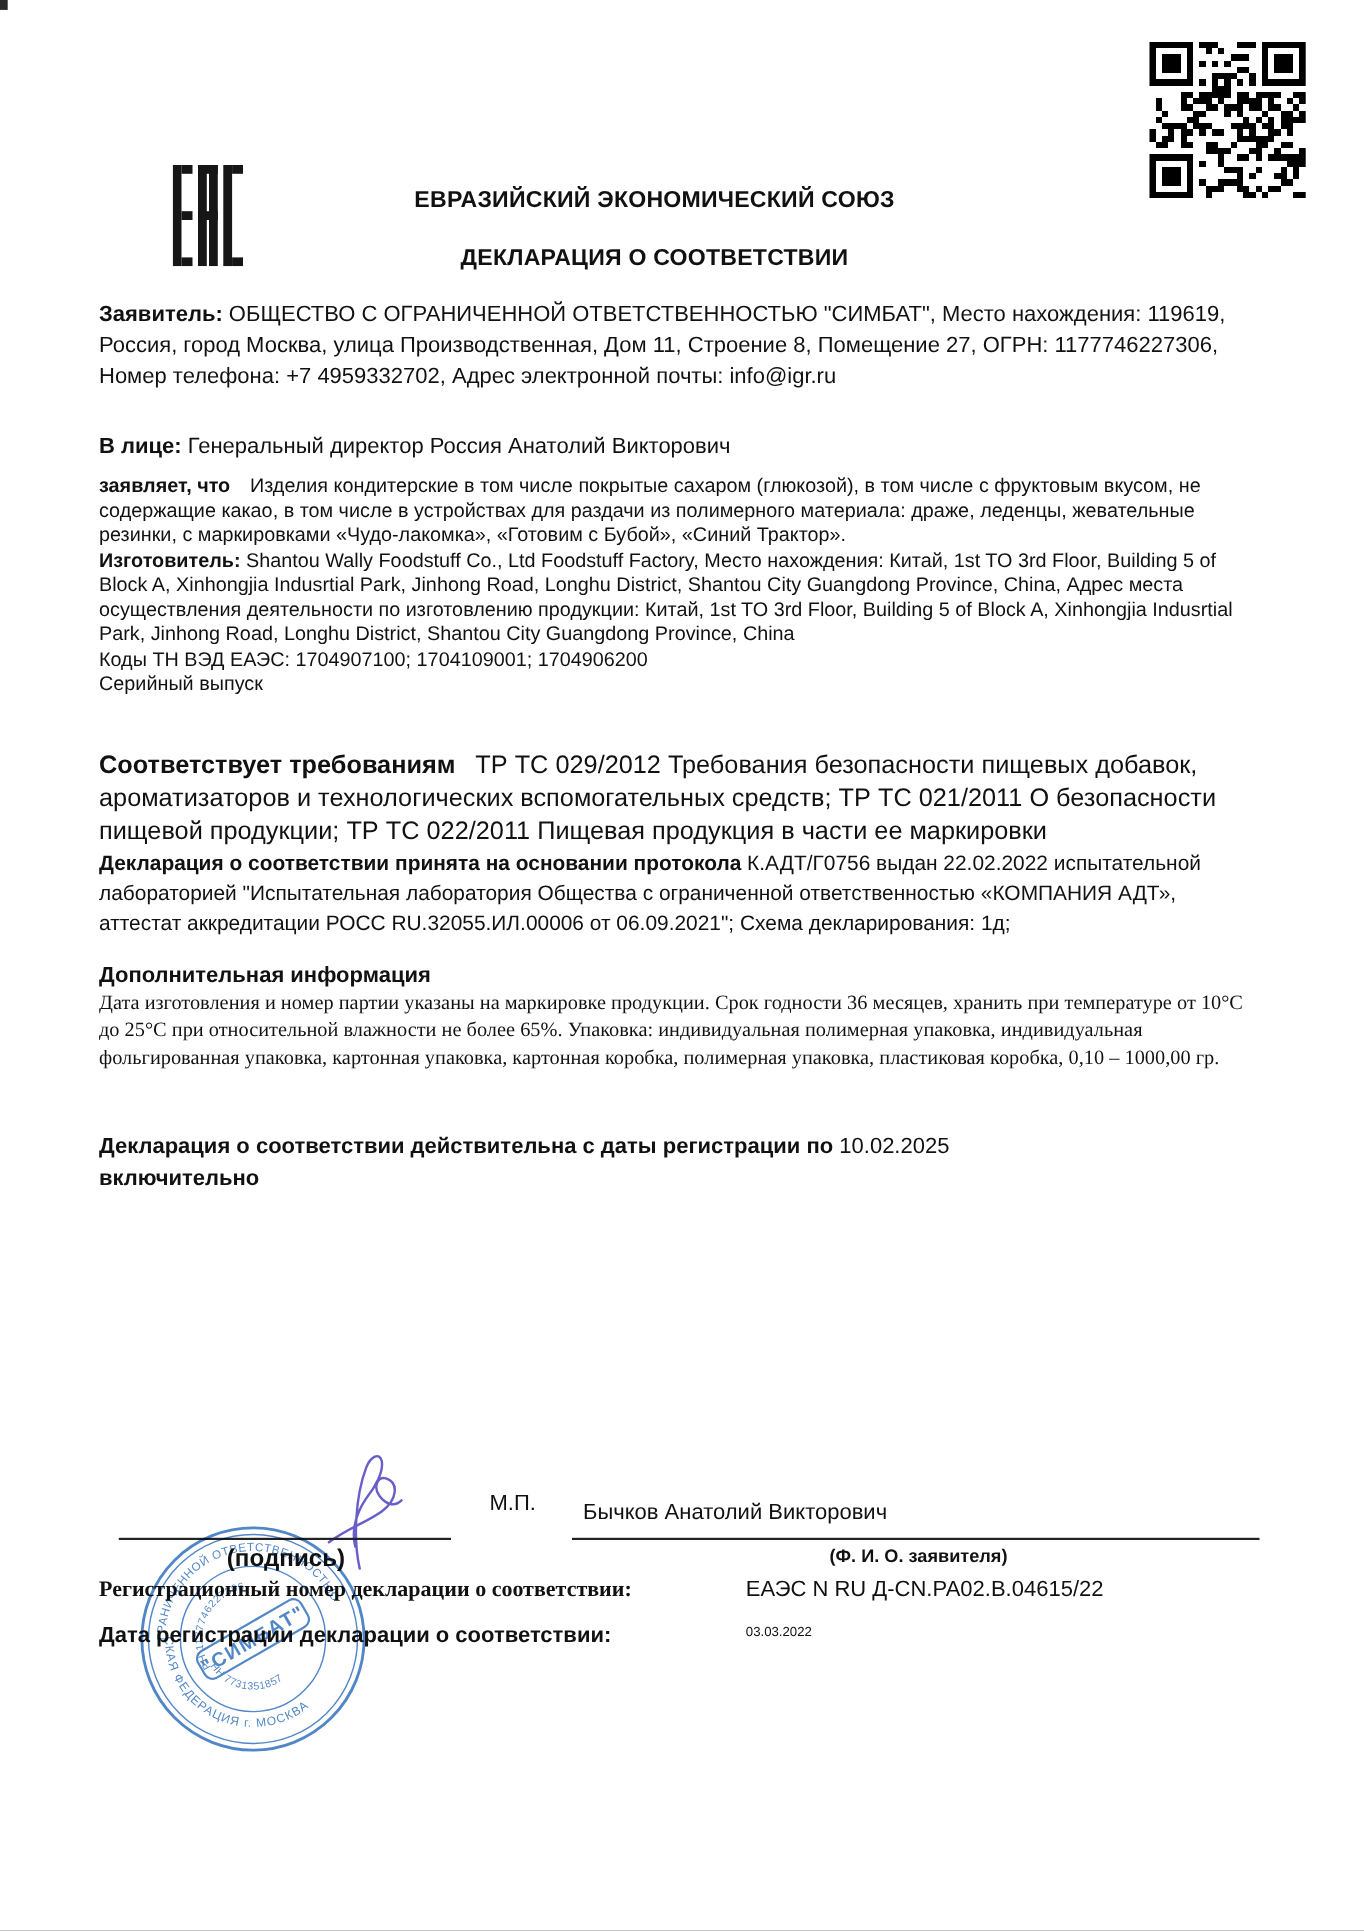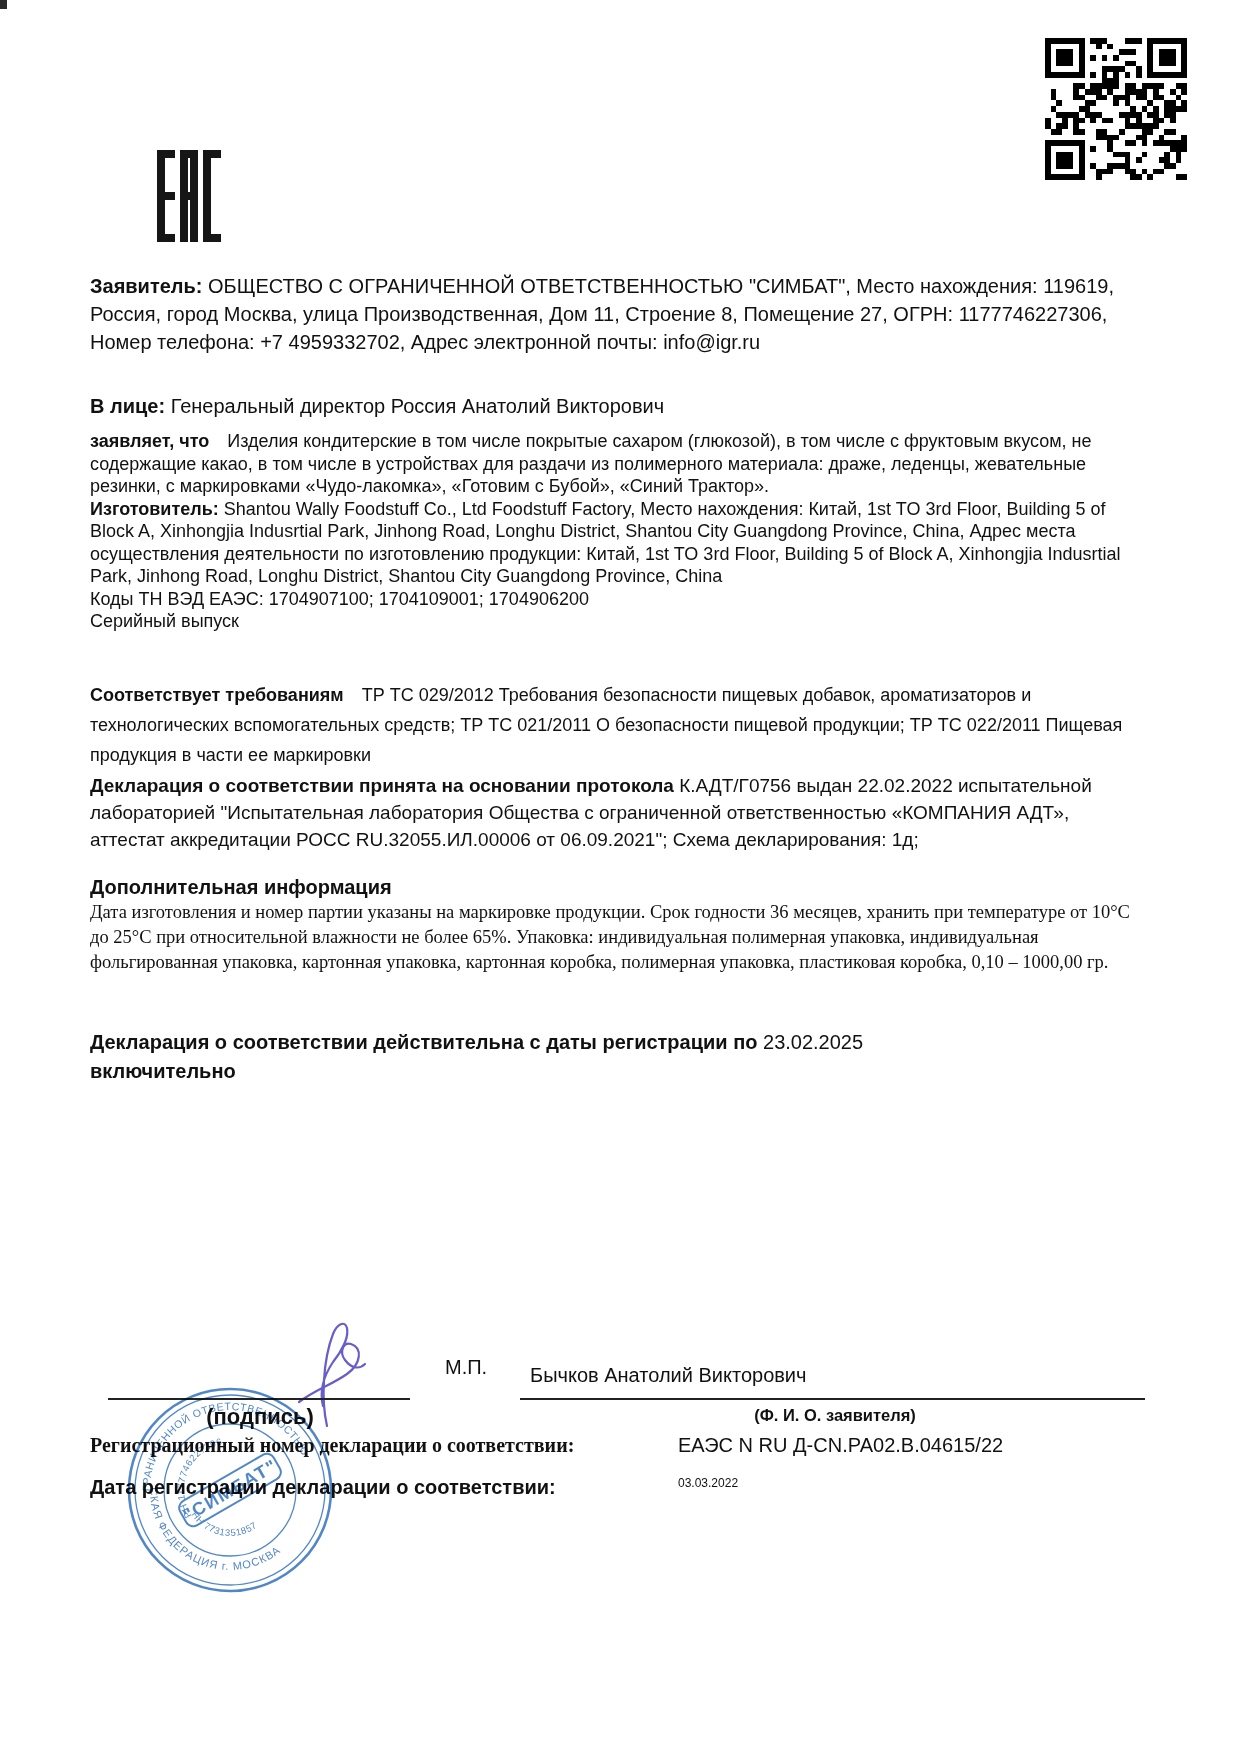--- a/index.html
+++ b/index.html
@@ -11,21 +11,21 @@
   .blk{display:block;}
 
   .corner-mark{left:0;top:0;width:7px;height:9px;background:#2a2a2a;}
 
   .titles{left:300px;top:170px;width:590px;text-align:center;font-weight:bold;font-size:21px;letter-spacing:.2px;}
   .titles .t2{margin-top:29px;}
 
   .p-applicant{left:90px;top:272px;width:1045px;font-size:20px;line-height:28px;}
   .p-vlitse{left:90px;top:392px;width:1045px;font-size:20px;line-height:28px;}
   .p-declare{left:90px;top:430px;width:1050px;font-size:18px;line-height:22.5px;}
-  .p-comply{left:90px;top:680px;width:1045px;font-size:18px;line-height:30px;}
+  .p-comply{left:90px;top:680px;width:1045px;font-size:23px;line-height:30px;}
   .p-basis{left:90px;top:772px;width:1045px;font-size:19px;line-height:27px;}
   .h-addinfo{left:90px;top:876px;width:1045px;font-size:20px;font-weight:bold;}
   .p-addinfo{left:90px;top:900px;width:1045px;font-family:"Liberation Serif",serif;font-size:18.5px;line-height:25px;}
   .p-valid{left:90px;top:1028px;width:1045px;font-size:20px;line-height:29px;}
 
   .mp{left:445px;top:1356px;font-size:20px;font-weight:normal;}
   .signer{left:530px;top:1364px;font-size:20px;}
   .line{border-top:2px solid #222;height:0;}
   .sig-line-left{left:108px;top:1398px;width:302px;}
   .sig-line-right{left:520px;top:1398px;width:625px;}
@@ -352,20 +352,24 @@
       <rect x="5" y="24" width="1" height="1" fill="#000"></rect>
       <rect x="6" y="24" width="1" height="1" fill="#000"></rect>
       <rect x="9" y="24" width="1" height="1" fill="#000"></rect>
       <rect x="15" y="24" width="1" height="1" fill="#000"></rect>
       <rect x="16" y="24" width="1" height="1" fill="#000"></rect>
       <rect x="18" y="24" width="1" height="1" fill="#000"></rect>
       <rect x="23" y="24" width="1" height="1" fill="#000"></rect>
       <rect x="24" y="24" width="1" height="1" fill="#000"></rect>
     </svg>
 
+  <div class="abs titles">
+    <div class="t1">ЕВРАЗИЙСКИЙ ЭКОНОМИЧЕСКИЙ СОЮЗ</div>
+    <div class="t2">ДЕКЛАРАЦИЯ О СООТВЕТСТВИИ</div>
+  </div>
 
   <div class="abs p-applicant">
     <span class="b">Заявитель:</span><span> ОБЩЕСТВО С ОГРАНИЧЕННОЙ ОТВЕТСТВЕННОСТЬЮ "СИМБАТ", Место нахождения: 119619, Россия, город Москва, улица Производственная, Дом 11, Строение 8, Помещение 27, ОГРН: 1177746227306, Номер телефона: +7 4959332702, Адрес электронной почты: info@igr.ru</span>
   </div>
 
   <div class="abs p-vlitse">
     <span class="b">В лице:</span><span> Генеральный директор Россия Анатолий Викторович</span>
   </div>
 
   <div class="abs p-declare">
@@ -385,21 +389,21 @@
 
   <div class="abs p-basis">
     <span class="b">Декларация о соответствии принята на основании протокола</span><span> К.АДТ/Г0756 выдан 22.02.2022 испытательной лабораторией "Испытательная лаборатория Общества с ограниченной ответственностью «КОМПАНИЯ АДТ», аттестат аккредитации РОСС RU.32055.ИЛ.00006 от 06.09.2021"; Схема декларирования: 1д;</span>
   </div>
 
   <div class="abs h-addinfo">Дополнительная информация</div>
   <div class="abs p-addinfo">Дата изготовления и номер партии указаны на маркировке продукции. Срок годности 36 месяцев, хранить при температуре от 10°С до 25°С при относительной влажности не более 65%. Упаковка: индивидуальная полимерная упаковка, индивидуальная фольгированная упаковка, картонная упаковка, картонная коробка, полимерная упаковка, пластиковая коробка, 0,10 – 1000,00 гр.</div>
 
   <div class="abs p-valid">
     <span class="b">Декларация о соответствии действительна с даты регистрации по</span>
-    <span>23.02.2025</span>
+    <span>10.02.2025</span>
     <span class="b blk">включительно</span>
   </div>
 
   <svg class="abs signature" width="78" height="112" viewBox="0 0 78 112">
     <g fill="none" stroke="#5b51c6" stroke-width="2.2" stroke-linecap="round" opacity="0.92">
       <path d="M 34,108 C 28,82 30,42 40,16 C 44,6 52,2 54,10 C 56,20 48,34 40,44 C 32,56 26,72 30,88"></path>
       <path d="M 6,84 C 22,72 40,66 54,56 C 68,46 70,30 58,26 C 50,24 46,34 52,42 C 58,50 66,52 72,46"></path>
     </g>
   </svg>
 

